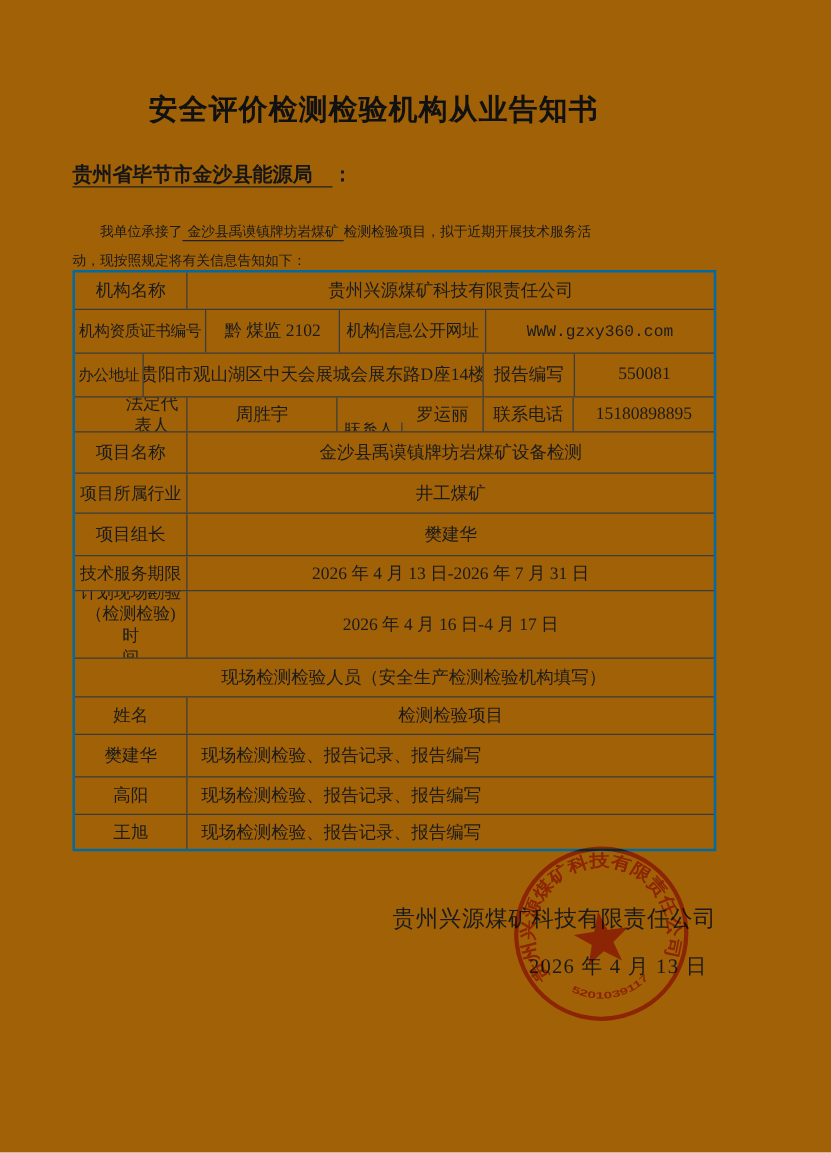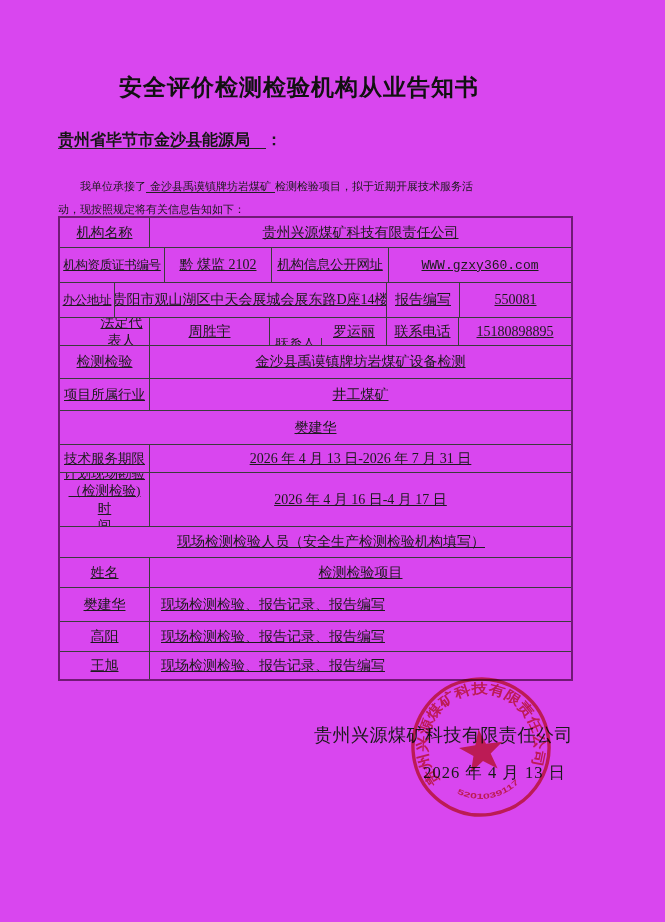--- a/index.html
+++ b/index.html
@@ -5,21 +5,21 @@
   html,body{margin:0;padding:0;}
   body{
     background:#ffffff;
     font-family:"Liberation Serif","DejaVu Serif",serif;
     color:#1c1c1c;
     -webkit-font-smoothing:antialiased;
   }
   .page{
     position:relative;
     width:665px;height:922px;
-    background:#d946ef;
+    background:#a16207;
     overflow:hidden;
   }
   
   .doc-title{
     position:absolute;top:72px;left:29px;width:540px;
     margin:0;text-align:center;
     font-family:"Liberation Sans","DejaVu Sans",sans-serif;
     font-size:23px;font-weight:800;letter-spacing:1px;color:#111;
   }
   
@@ -31,23 +31,22 @@
   
   .intro{
     position:absolute;top:175px;left:58px;width:518px;
     margin:0;font-size:11px;line-height:22.5px;color:#191919;
     text-indent:2em;
   }
   .u-project{border-bottom:1.3px solid #222;padding:0 4px;}
   
   .info-table{
     position:absolute;top:216px;left:58px;width:515px;
-    border:2px solid #701a75;box-sizing:border-box;
+    border:2px solid #0369a1;box-sizing:border-box;
     background:transparent;
-    text-decoration:underline;
   }
   .tr{display:flex;border-bottom:1px solid #3c3c3c;box-sizing:border-box;}
   .tr:last-child{border-bottom:none;justify-content:space-between;}
   .td{
     display:flex;align-items:center;justify-content:center;
     box-sizing:border-box;border-right:1px solid #3c3c3c;
     font-size:14px;color:#1b1b1b;text-align:center;
     overflow:hidden;padding:0 2px;
   }
   .td:last-child{border-right:none;flex:1 1 auto;}
@@ -116,30 +115,31 @@
     <div class="tr" style="height:28px;">
       <div class="td fixed" style="width:90px;padding-left:36px;">法定代表人</div>
       <div class="td fixed" style="width:120px;">周胜宇</div>
       <div class="td fixed nowrap" style="width:52px;font-size:13.5px;margin-top:20px;">联系人</div>
       <div class="td fixed" style="width:65px;">罗运丽</div>
       <div class="td fixed nowrap" style="width:72px;">联系电话</div>
       <div class="td nowrap">15180898895</div>
     </div>
 
     <div class="tr" style="height:33px;">
-      <div class="td fixed" style="width:90px;">检测检验</div>
+      <div class="td fixed" style="width:90px;">项目名称</div>
       <div class="td">金沙县禹谟镇牌坊岩煤矿设备检测</div>
     </div>
 
     <div class="tr" style="height:32px;">
       <div class="td fixed nowrap" style="width:90px;font-size:13.5px;">项目所属行业</div>
       <div class="td">井工煤矿</div>
     </div>
 
     <div class="tr" style="height:34px;">
+      <div class="td fixed" style="width:90px;">项目组长</div>
       <div class="td">樊建华</div>
     </div>
 
     <div class="tr" style="height:28px;">
       <div class="td fixed nowrap" style="width:90px;font-size:13.5px;">技术服务期限</div>
       <div class="td nowrap">2026 年 4 月 13 日-2026 年 7 月 31 日</div>
     </div>
 
     <div class="tr" style="height:54px;">
       <div class="td fixed multiline" style="width:90px;">计划现场勘验

